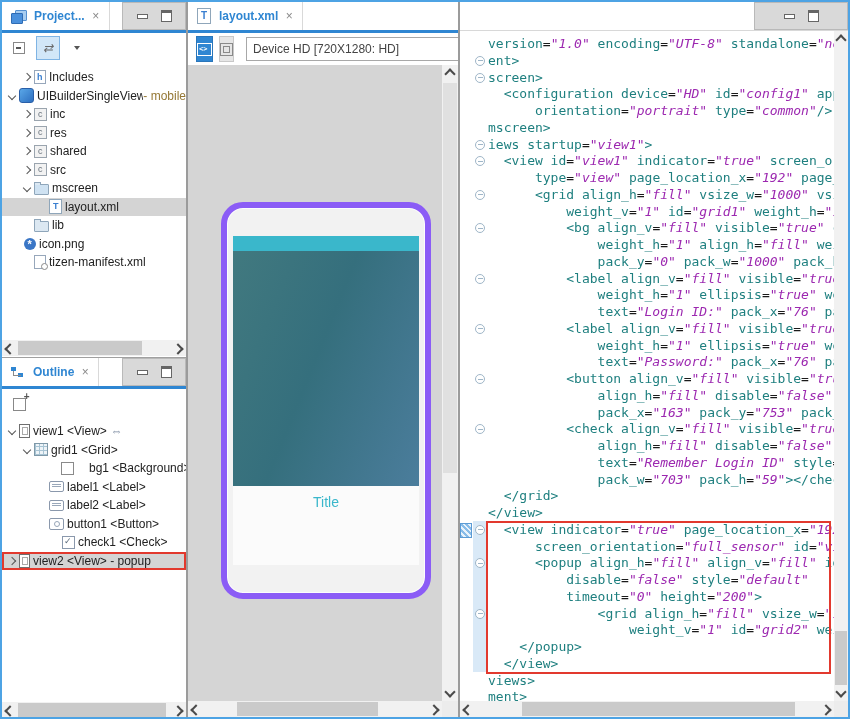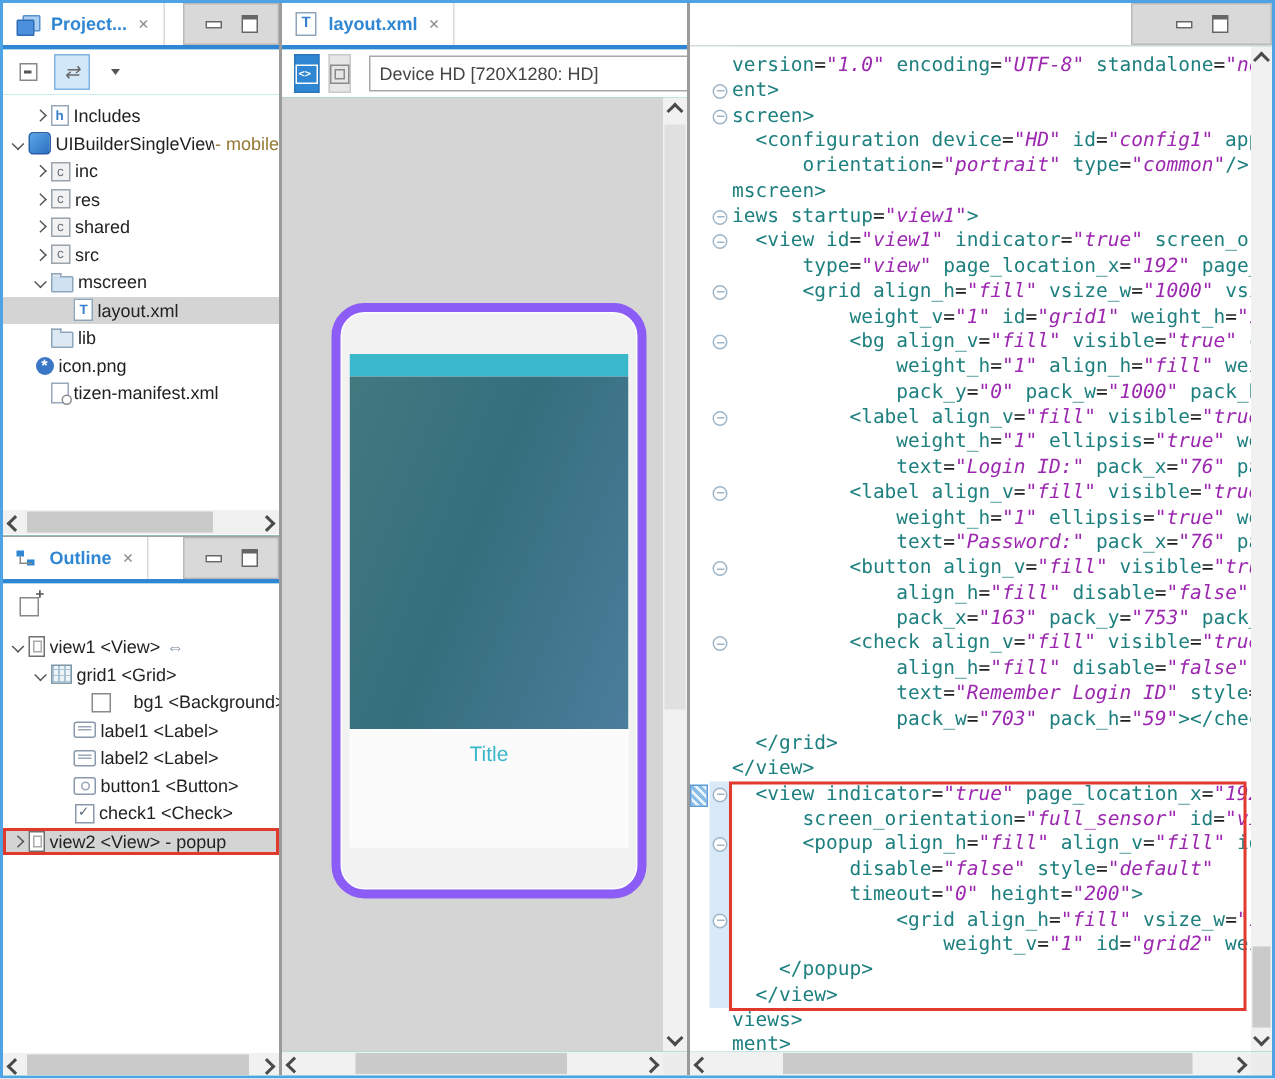--- a/index.html
+++ b/index.html
@@ -1,18 +1,18 @@
 <!DOCTYPE html>
 <html style="--accent: #2f86d2; --window-border: #4da3e4; --selection-red: #e2392e; --preview-header: #3ab7cb; --canvas-bg: #d5d5d5; --code-tag: #1e7f7f; --code-value: #9c28b0;"><head>
 <meta charset="utf-8">
 <style>
   html,body{margin:0;padding:0;background:#fff;}
   .win{position:relative;width:850px;height:719px;box-sizing:border-box;border:2px solid var(--window-border,#4da3e4);
        background:#fff;font-family:"Liberation Sans",sans-serif;overflow:hidden;}
-  .panel{position:absolute;background:#14b8a6;}
+  .panel{position:absolute;background:#f0abfc;}
   
   .tabbar{height:28px;display:flex;align-items:stretch;border-bottom:3px solid var(--accent,#2f86d2);background:#fff;}
   .tab{display:flex;align-items:center;gap:5px;padding:0 7px 0 9px;border-right:1px solid #d9d9d9;background:#fff;white-space:nowrap;}
   .tab-label{font-size:12px;font-weight:bold;color:var(--accent,#2f86d2);}
   .close-x{color:#8a8a8a;font-size:12px;width:12px;text-align:center;}
   .close-x::after{content:"\00d7";}
   .minmax{margin-left:auto;width:62px;background:#d9d9d9;border:1px solid #b9b9b9;display:flex;align-items:center;justify-content:center;gap:13px;}
   .minmax.wide{width:92px;}
   .glyph-min{width:9px;height:3px;border:1px solid #666;background:#fff;display:inline-block;}
   .glyph-max{width:9px;height:8px;border:1px solid #666;border-top-width:3px;background:#fff;display:inline-block;}
@@ -281,21 +281,21 @@
         <div class="trow" style="padding-left: 33px;">
           <span class="exp"></span>
           <span class="tic ic-label"></span>
           <span class="tlab">label2 &lt;Label&gt;</span>
         </div>
         <div class="trow" style="padding-left: 33px;">
           <span class="exp"></span>
           <span class="tic ic-button"></span>
           <span class="tlab">button1 &lt;Button&gt;</span>
         </div>
-        <div class="trow" style="padding-left: 34px;">
+        <div class="trow" style="padding-left: 46px;">
           <span class="exp"></span>
           <span class="tic ic-check"></span>
           <span class="tlab">check1 &lt;Check&gt;</span>
         </div>
         <div class="trow sel redline" style="padding-left: 3px;">
           <span class="exp">
             <i class="chev right"></i>
           </span>
           <span class="tic ic-view"></span>
           <span class="tlab">view2 &lt;View&gt; - popup</span>

